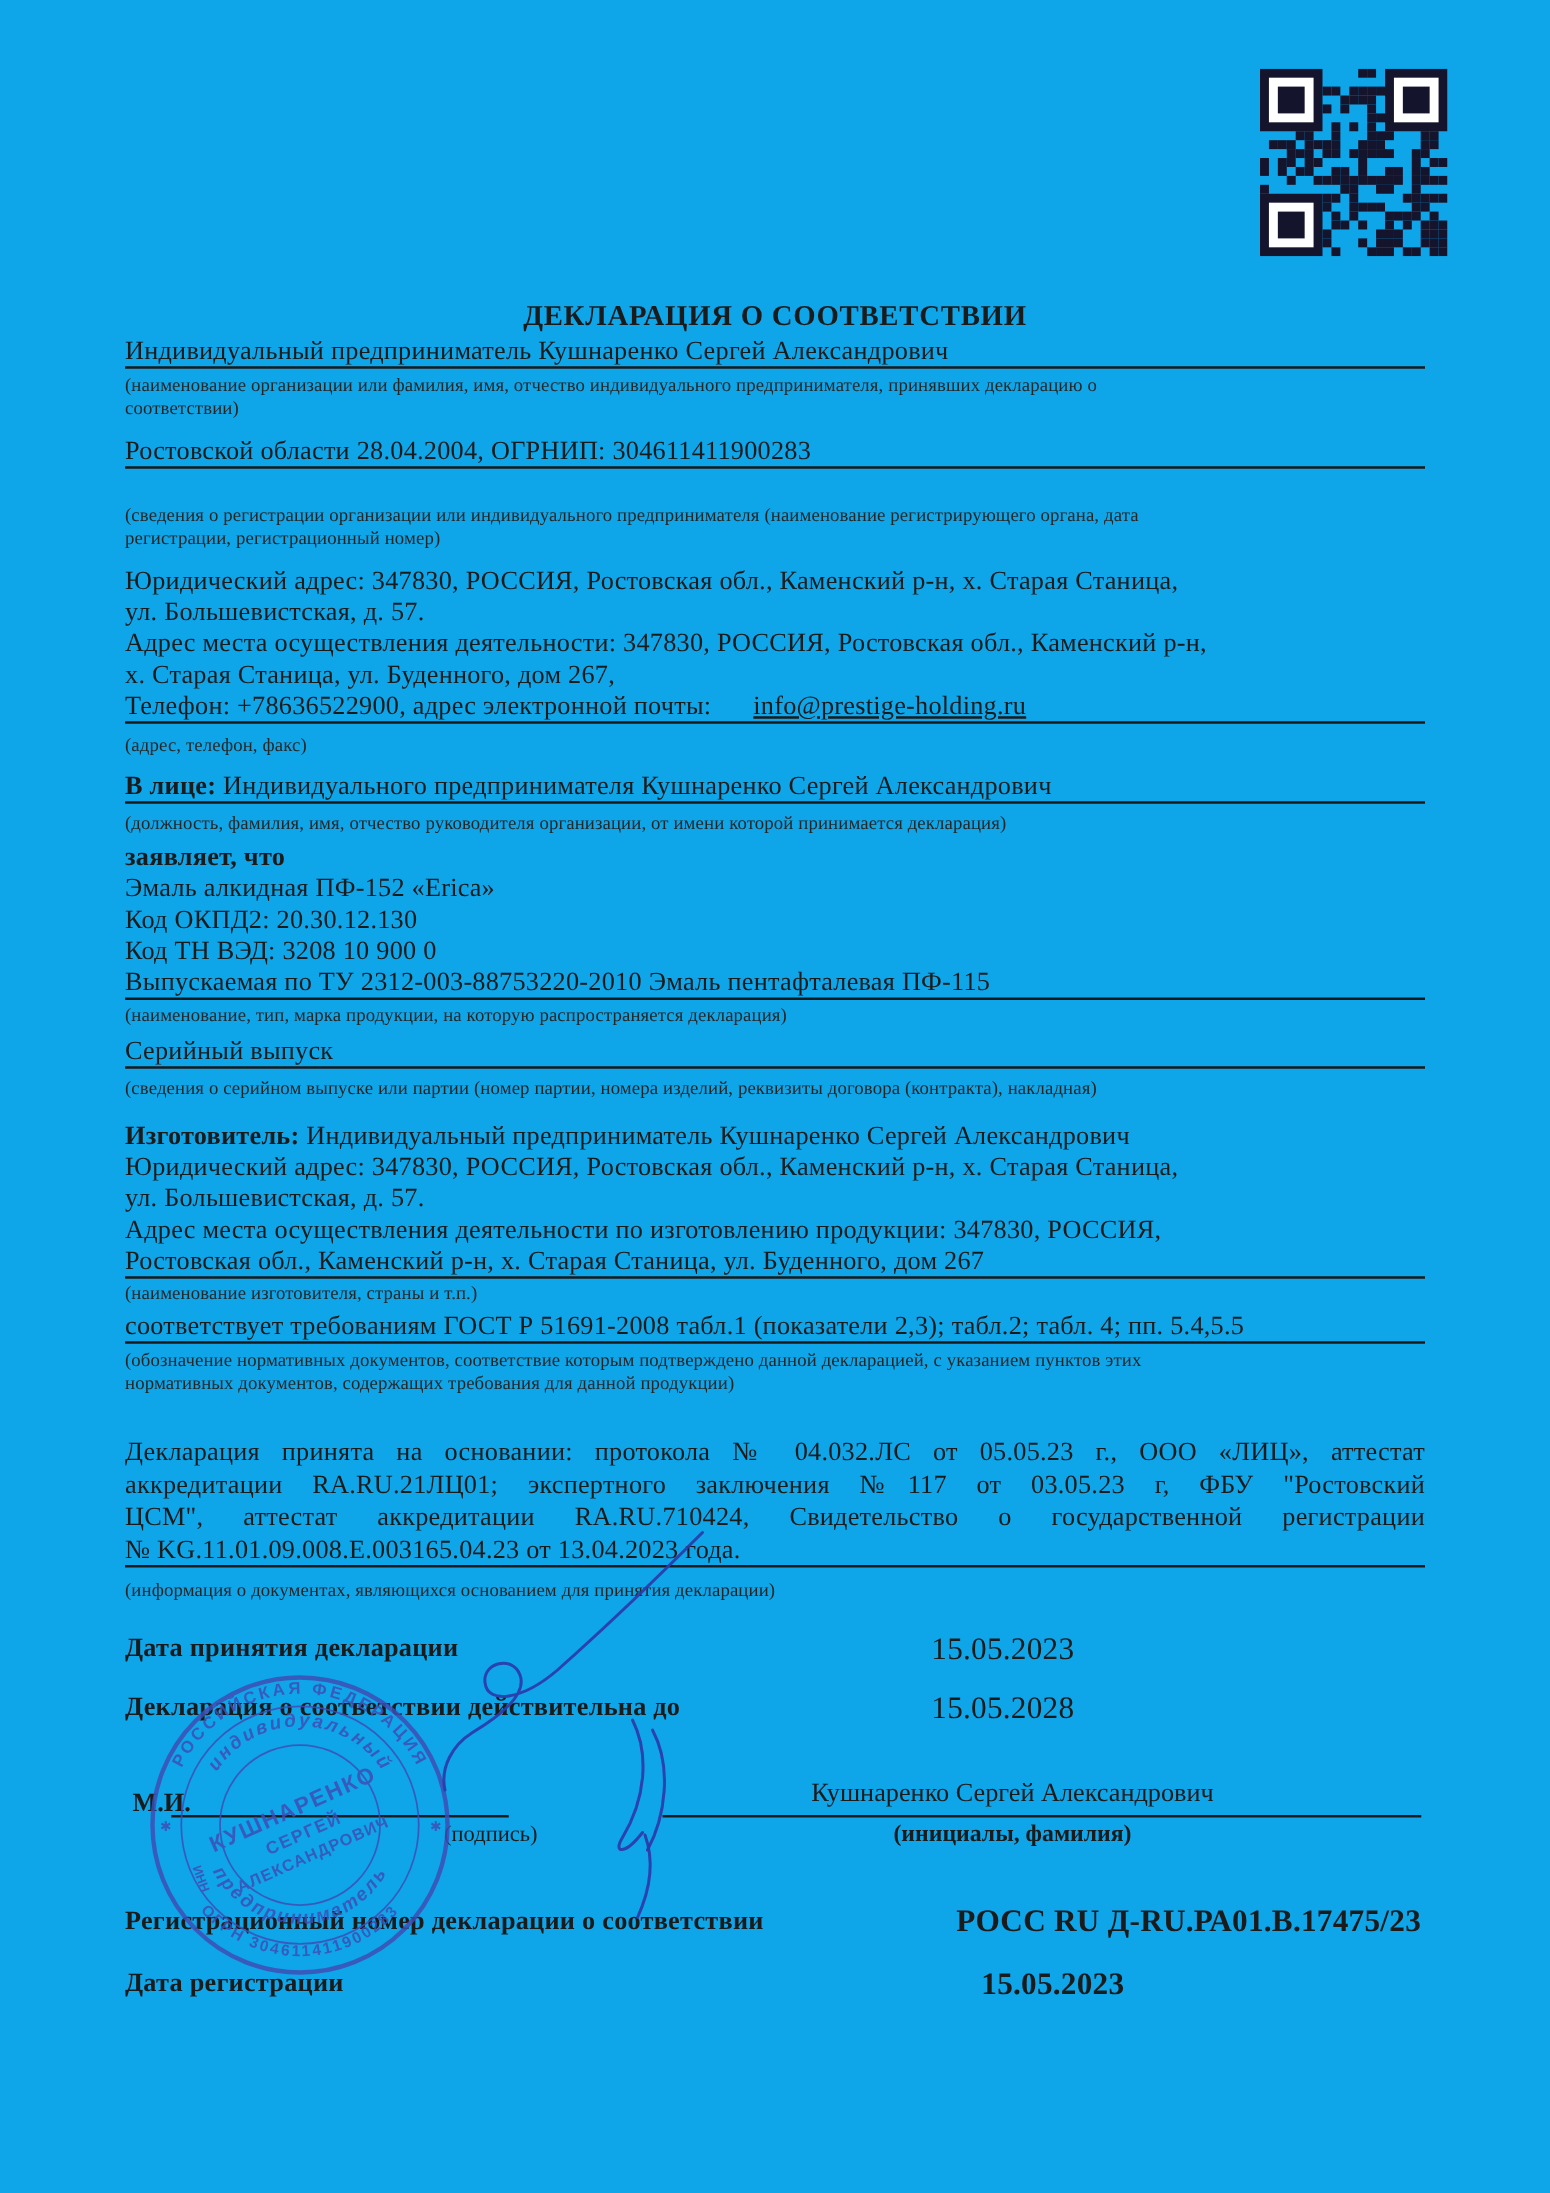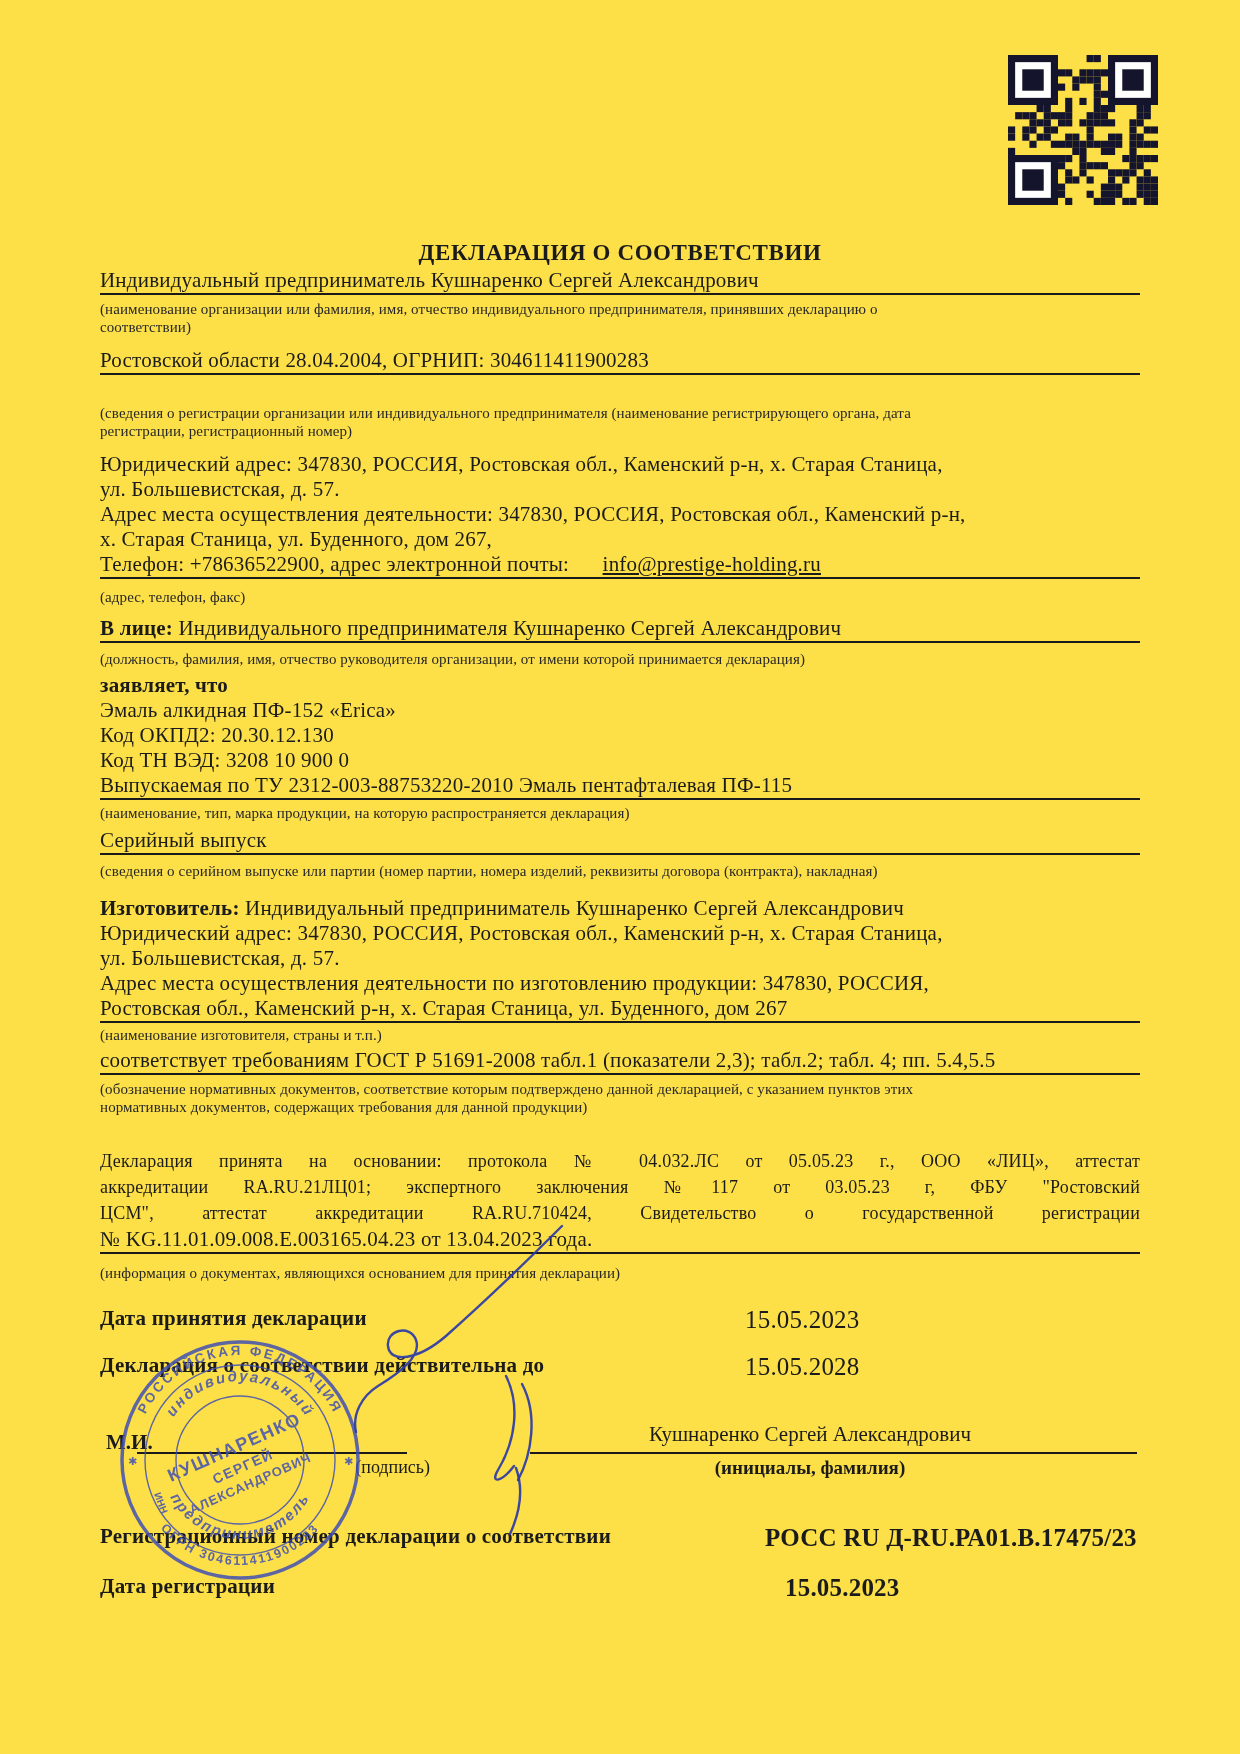--- a/index.html
+++ b/index.html
@@ -1,25 +1,25 @@
 <!DOCTYPE html>
 <html style="--stamp: #3f4eb5; --sig: #2b3aa8;"><head>
 <meta charset="utf-8">
 <style>
   html,body{margin:0;padding:0;background:#e8e8e8;}
-  .page{position:relative;width:1240px;height:1754px;background:#fde047;overflow:hidden;
+  .page{position:relative;width:1240px;height:1754px;background:#0ea5e9;overflow:hidden;
         font-family:"Liberation Serif","DejaVu Serif",serif;color:#1b1b1b;}
   .sec{position:absolute;left:100px;width:1040px;}
   .line{font-size:21px;line-height:25px;letter-spacing:.2px;}
   .b{font-weight:bold;}
   .note{font-size:15px;line-height:18px;text-align:left;color:#272727;letter-spacing:.1px;}
   .rule{border-bottom:2px solid #1a1a1a;}
   .title{font-size:23px;font-weight:bold;text-align:center;letter-spacing:.6px;}
   .u{text-decoration:underline;margin-left:28px;}
-  .jline{height:26px;overflow:hidden;text-align:justify;font-size:18px;letter-spacing:.2px;line-height:26px;}
+  .jline{height:26px;overflow:hidden;text-align:justify;font-size:21px;letter-spacing:.2px;line-height:26px;}
   .jline::after{content:"";display:inline-block;width:100%;}
   .kv-label{position:absolute;left:0;top:0;font-size:21px;font-weight:bold;letter-spacing:.2px;}
   .kv-value{position:absolute;top:0;font-size:25px;letter-spacing:.2px;}
   .stamp-svg{position:absolute;left:115px;top:1335px;z-index:5;opacity:.84;}
   .stamp-svg circle{fill:none;stroke:var(--stamp,#3f4eb5);}
   .stamp-svg text{fill:var(--stamp,#3f4eb5);font-family:"Liberation Sans","DejaVu Sans",sans-serif;}
   .sig-svg{position:absolute;left:270px;top:1208px;z-index:6;}
   .sig-svg path{fill:none;stroke:var(--sig,#2b3aa8);stroke-width:2.4;stroke-linecap:round;opacity:.92;}
   .qr{position:absolute;left:1008px;top:55px;z-index:2;}
   .sig-area{position:absolute;left:100px;top:1422px;width:1040px;height:70px;}

